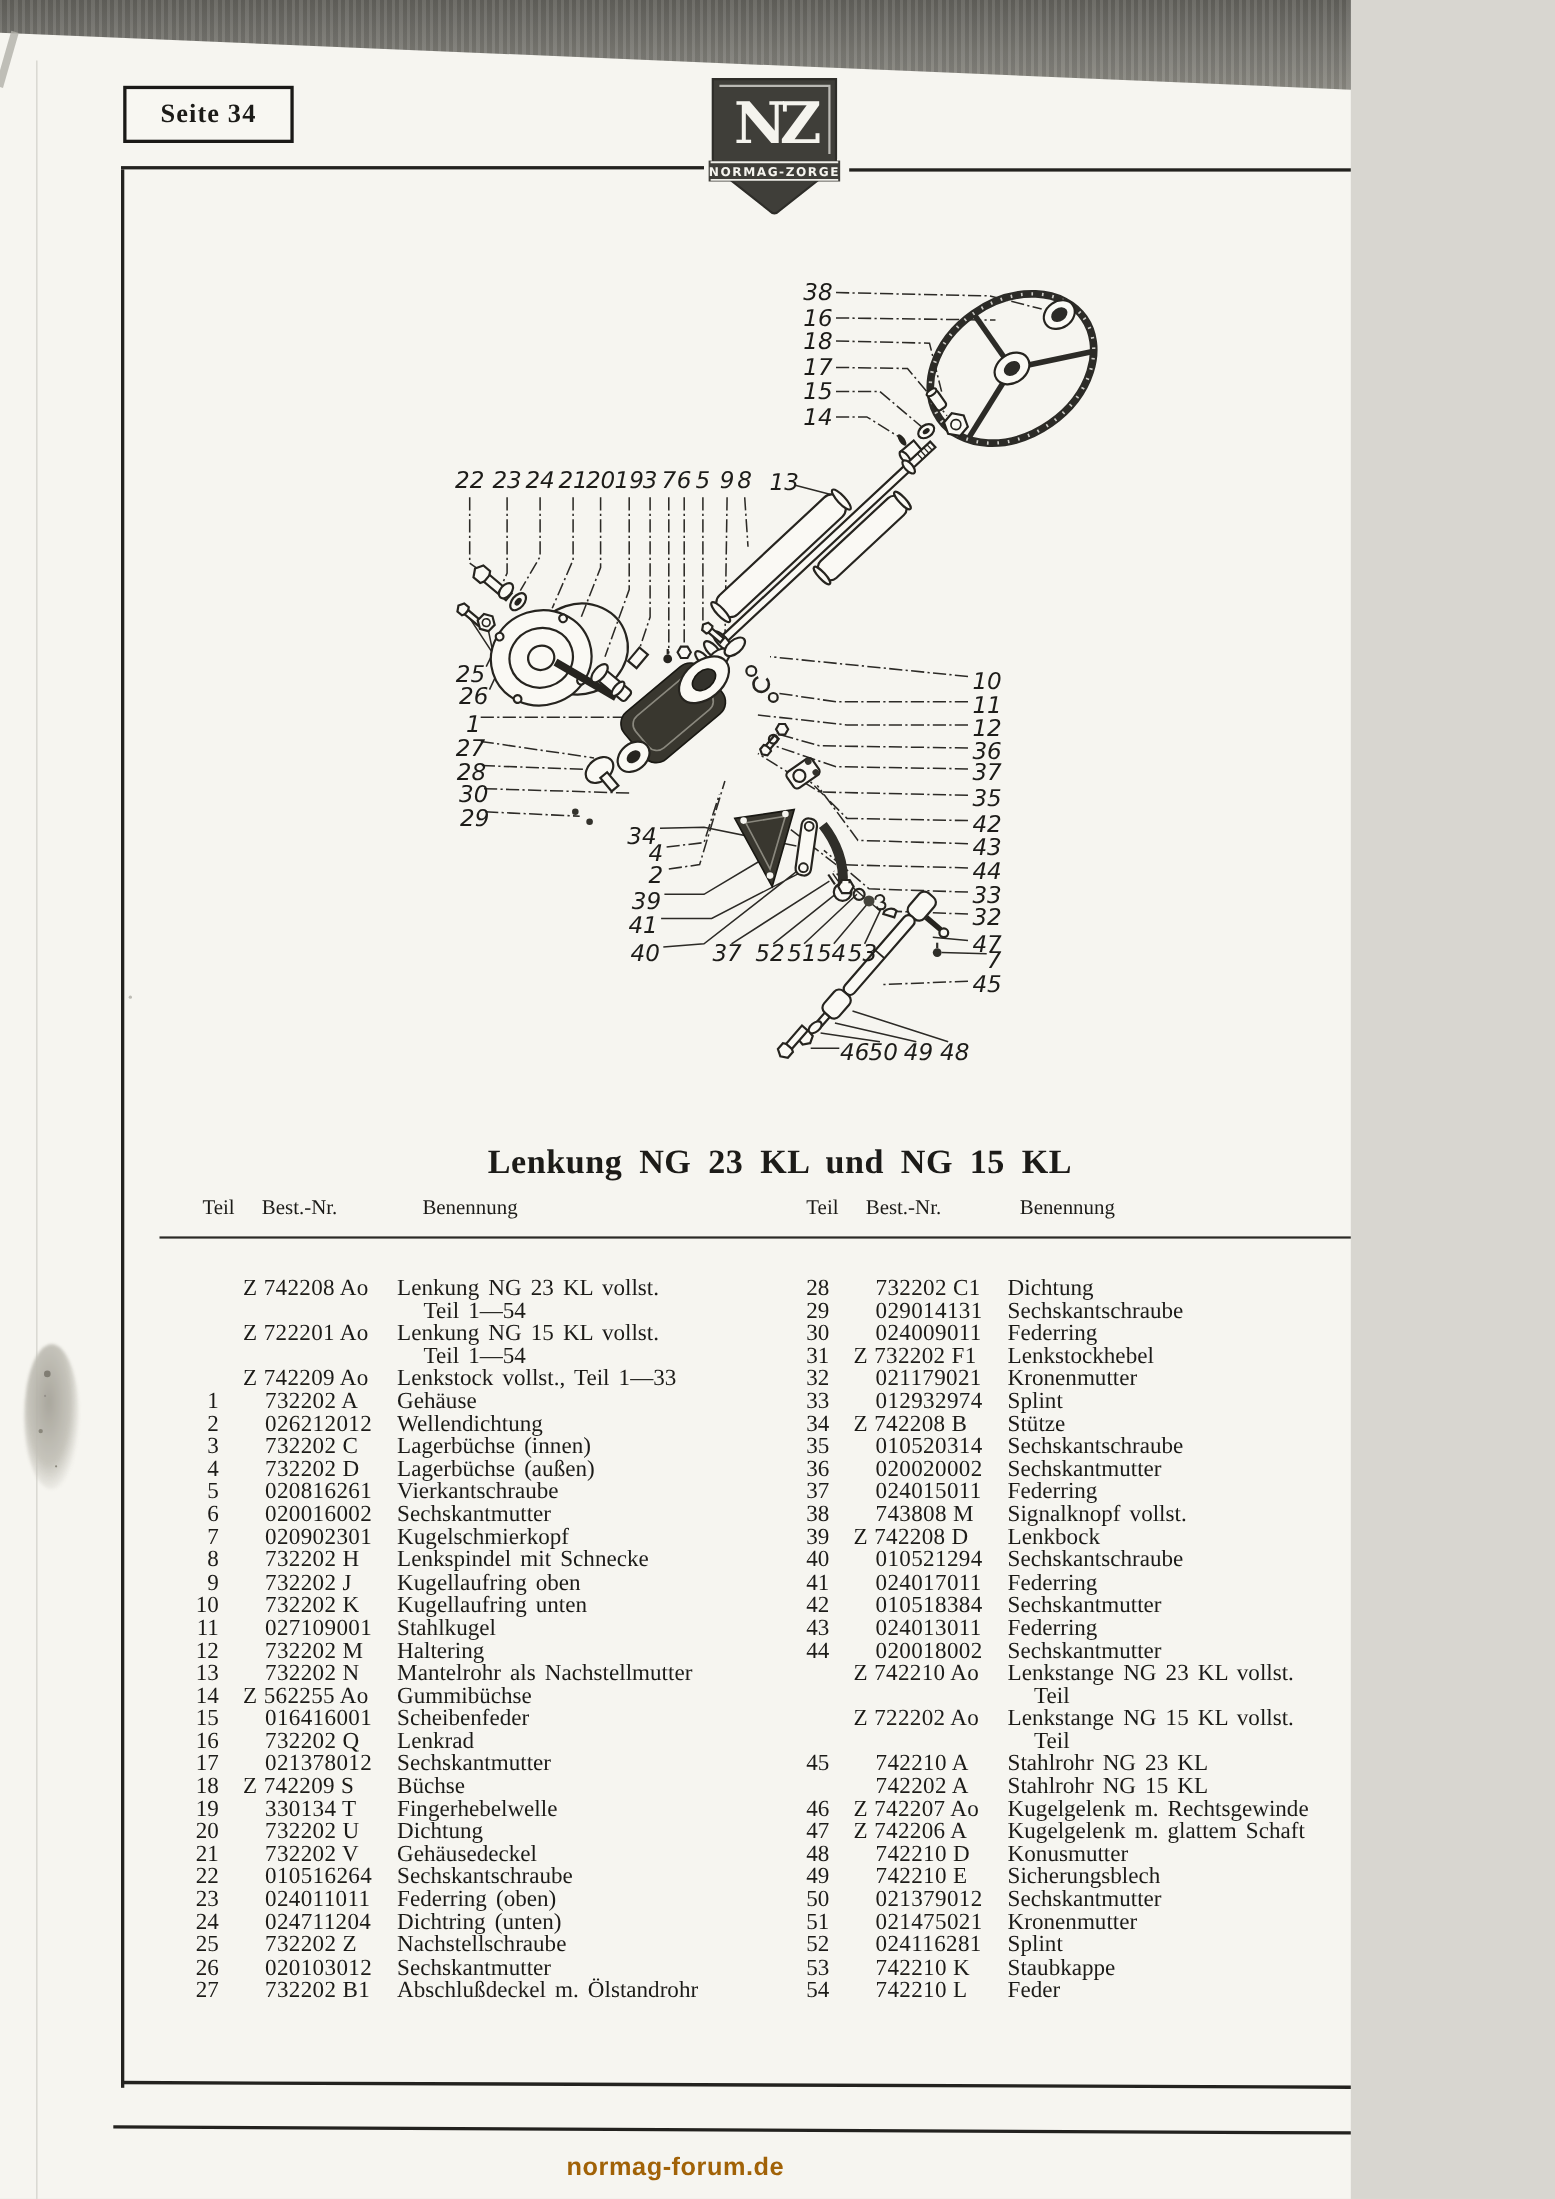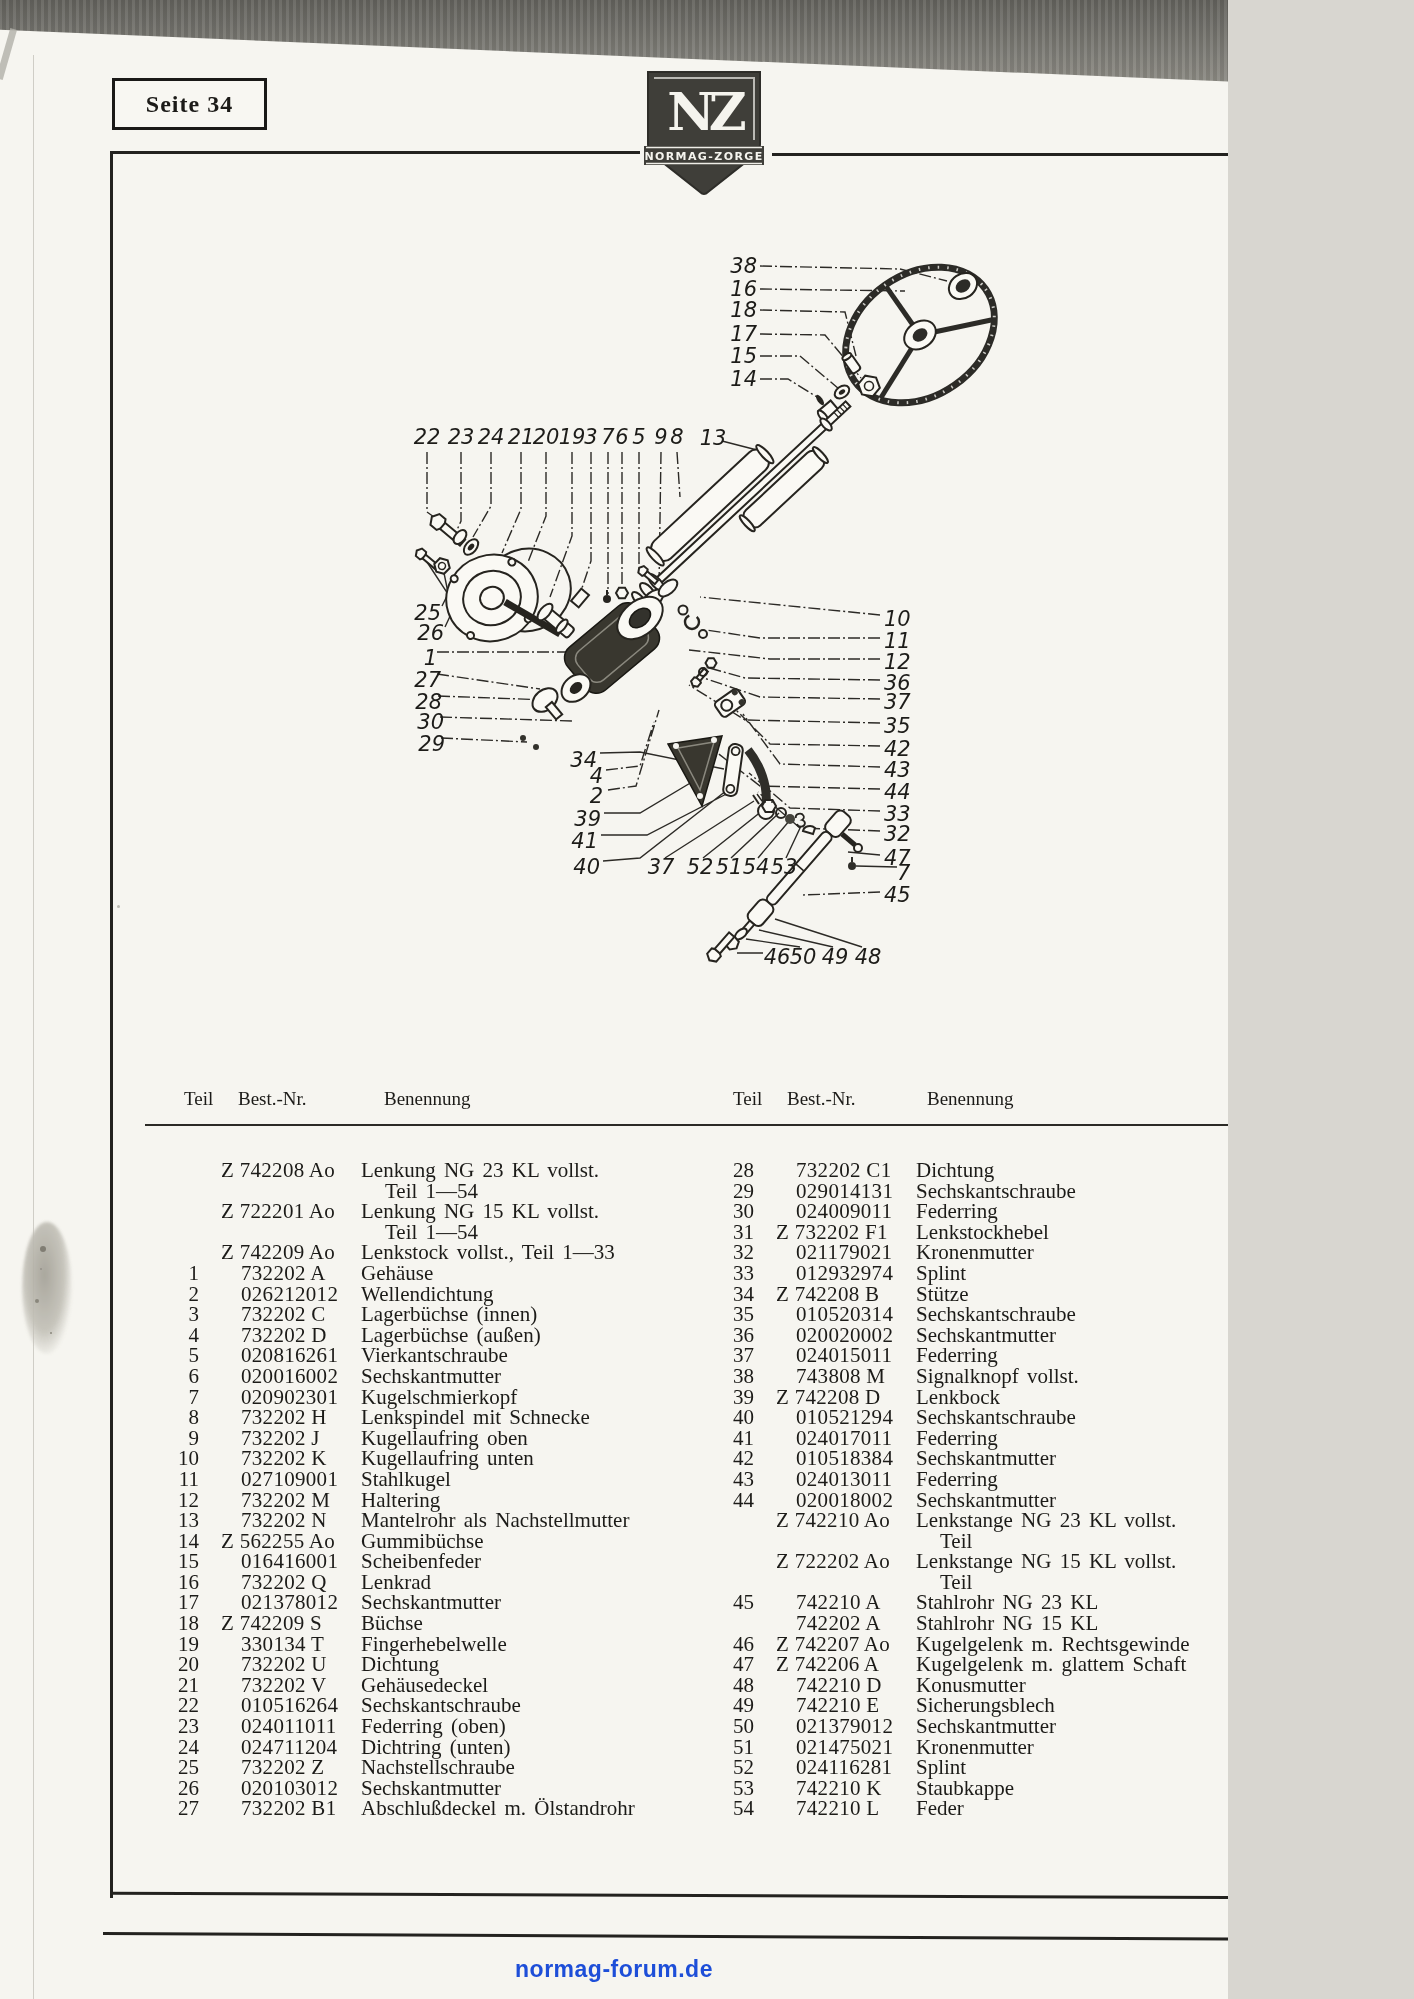--- a/index.html
+++ b/index.html
@@ -43,21 +43,21 @@
   
   .diagram{position:absolute;left:400px;top:240px;}
   .part{fill:#faf9f4;stroke:#26241f;stroke-width:2;}
   .partd{fill:#39372f;stroke:#191813;stroke-width:1.5;}
   .ld{fill:none;stroke:#2c2a26;stroke-width:1.4;stroke-dasharray:12 3 2 3;}
   .ls{fill:none;stroke:#2c2a26;stroke-width:1.4;}
   .dlabel{font-family:"DejaVu Sans",sans-serif;font-style:italic;font-size:21px;fill:#1d1c19;}
   
   .watermark{position:absolute;left:50%;transform:translateX(-50%);top:1956px;
      font-family:"Liberation Sans",sans-serif;font-weight:bold;font-size:23px;
-     letter-spacing:.5px;color:#1d4ed8;}
+     letter-spacing:.5px;color:#a16207;}
 </style>
 </head>
 <body>
 
 <div class="page">
 
   <div class="scan-band">
       <div class="grain"></div>
     </div>
   <div class="corner-mark"></div>
@@ -366,20 +366,21 @@
         <text x="884" y="777" text-anchor="start" class="dlabel">43</text>
         <text x="884" y="799" text-anchor="start" class="dlabel">44</text>
         <text x="884" y="821" text-anchor="start" class="dlabel">33</text>
         <text x="884" y="841" text-anchor="start" class="dlabel">32</text>
         <text x="884" y="865" text-anchor="start" class="dlabel">47</text>
         <text x="897" y="880" text-anchor="start" class="dlabel">7</text>
         <text x="884" y="902" text-anchor="start" class="dlabel">45</text>
       </g>
   </svg>
 
+  <div class="title">Lenkung NG 23 KL und NG 15 KL</div>
 
   <span class="thead" style="left:184px;">Teil</span>
   <span class="thead" style="left:238px;">Best.-Nr.</span>
   <span class="thead" style="left:384px;">Benennung</span>
   <span class="thead" style="left:733px;">Teil</span>
   <span class="thead" style="left:787px;">Best.-Nr.</span>
   <span class="thead" style="left:927px;">Benennung</span>
   <div class="hrule"></div>
 
   <div class="tcol tcol-left" id="tleft">

